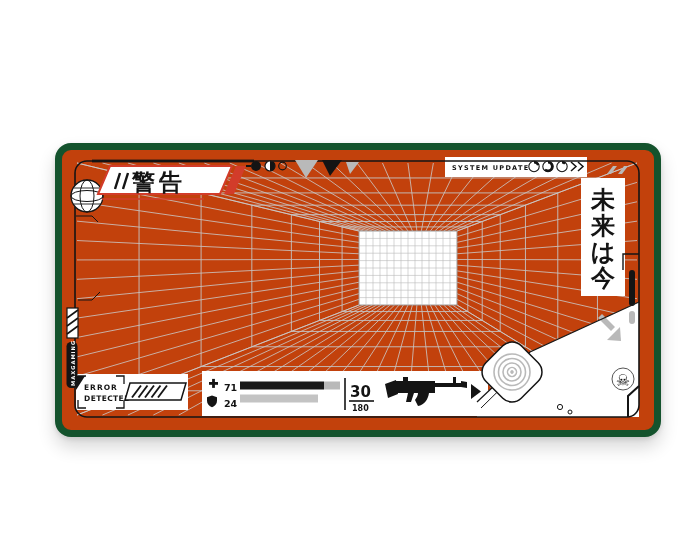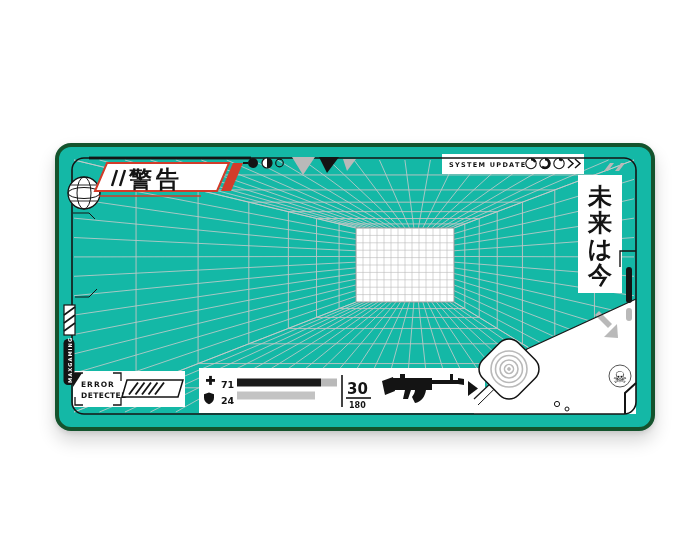--- a/index.html
+++ b/index.html
@@ -1,20 +1,20 @@
 <!DOCTYPE html>
 <html><head>
 <meta charset="utf-8">
 <style>
   html,body{margin:0;padding:0;background:#ffffff;}
   body{width:700px;height:560px;font-family:"DejaVu Sans",sans-serif;}
   .stage{position:relative;width:700px;height:560px;background:#ffffff;overflow:hidden;}
   .pad{
     position:absolute;left:55px;top:143px;width:592px;height:280px;
-    background:#14b8a6;border-radius:16px;border:4px solid #14532d;
+    background:#c2410c;border-radius:16px;border:7px solid #14532d;
     box-shadow:0 10px 18px rgba(0,0,0,0.16), 0 2px 5px rgba(0,0,0,0.10);
   }
   .pad svg{display:block;border-radius:16px;}
   text{font-family:"DejaVu Sans",sans-serif;}
 </style>
 </head>
 <body>
 
 <div class="stage">
   <div class="pad">

